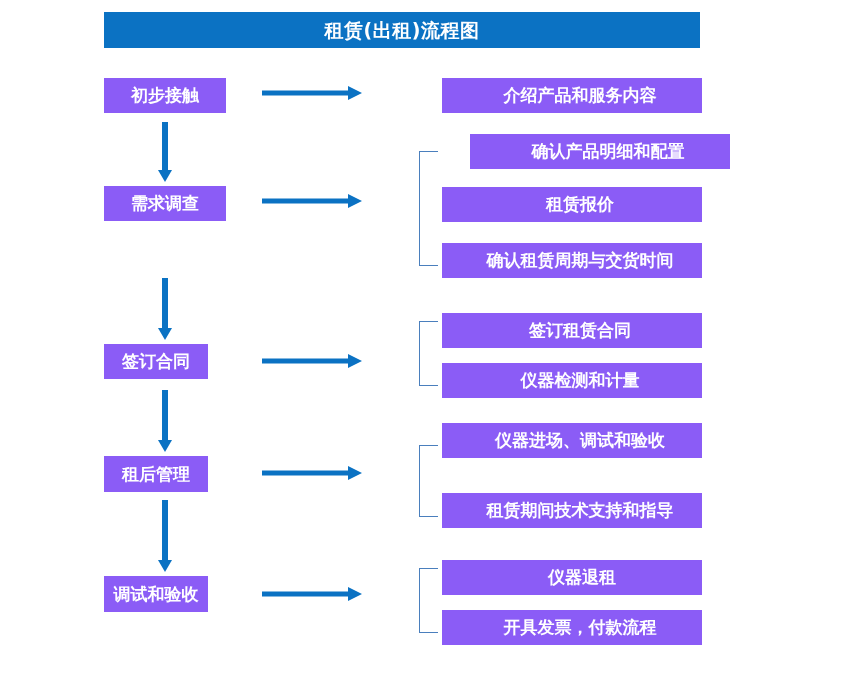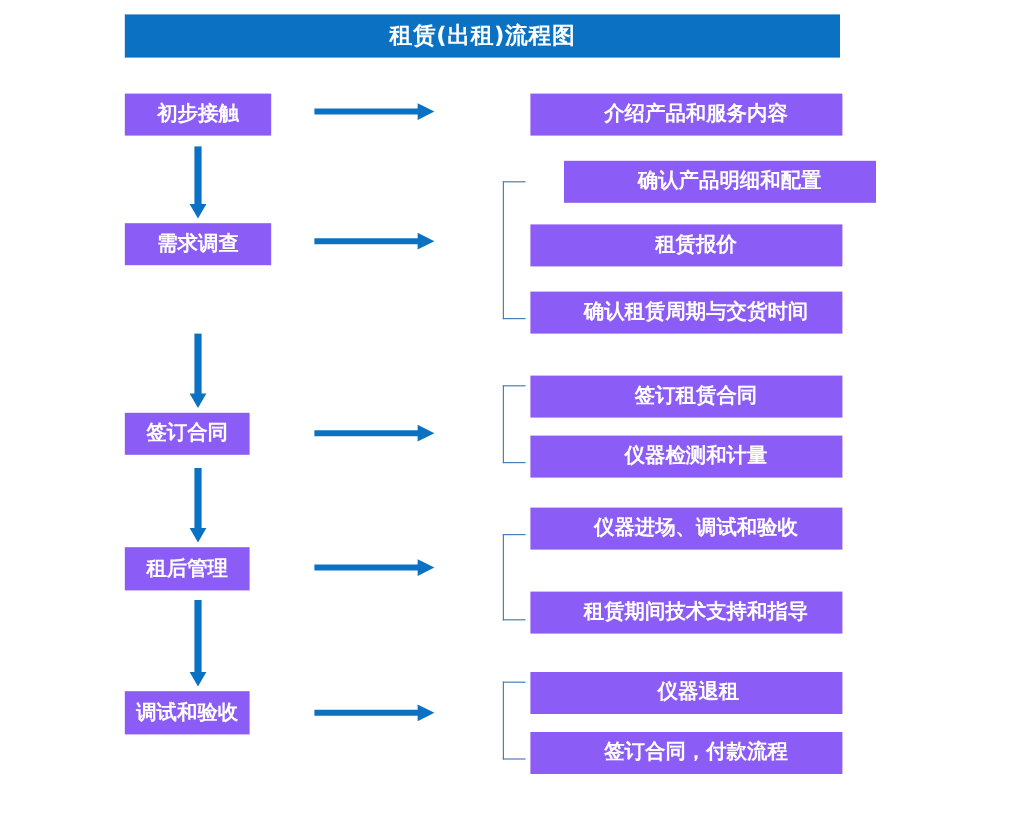--- a/index.html
+++ b/index.html
@@ -227,16 +227,16 @@
       <polygon points="86,2 100,9 86,16" fill="#0b72c3"></polygon>
     </svg>
   </div>
 
   <div class="bracket" style="left:419px; top:568px; width:19px; height:65px;"></div>
 
   <div class="box detail-box" style="left:442px; top:560px; width:260px; height:35px;padding-left:20px;">
     <span class="box-label">仪器退租</span>
   </div>
   <div class="box detail-box" style="left:442px; top:610px; width:260px; height:35px;">
-    <span class="box-label">签订合同，付款流程</span>
+    <span class="box-label">开具发票，付款流程</span>
   </div>
 
 </div>
 
 </body></html>

